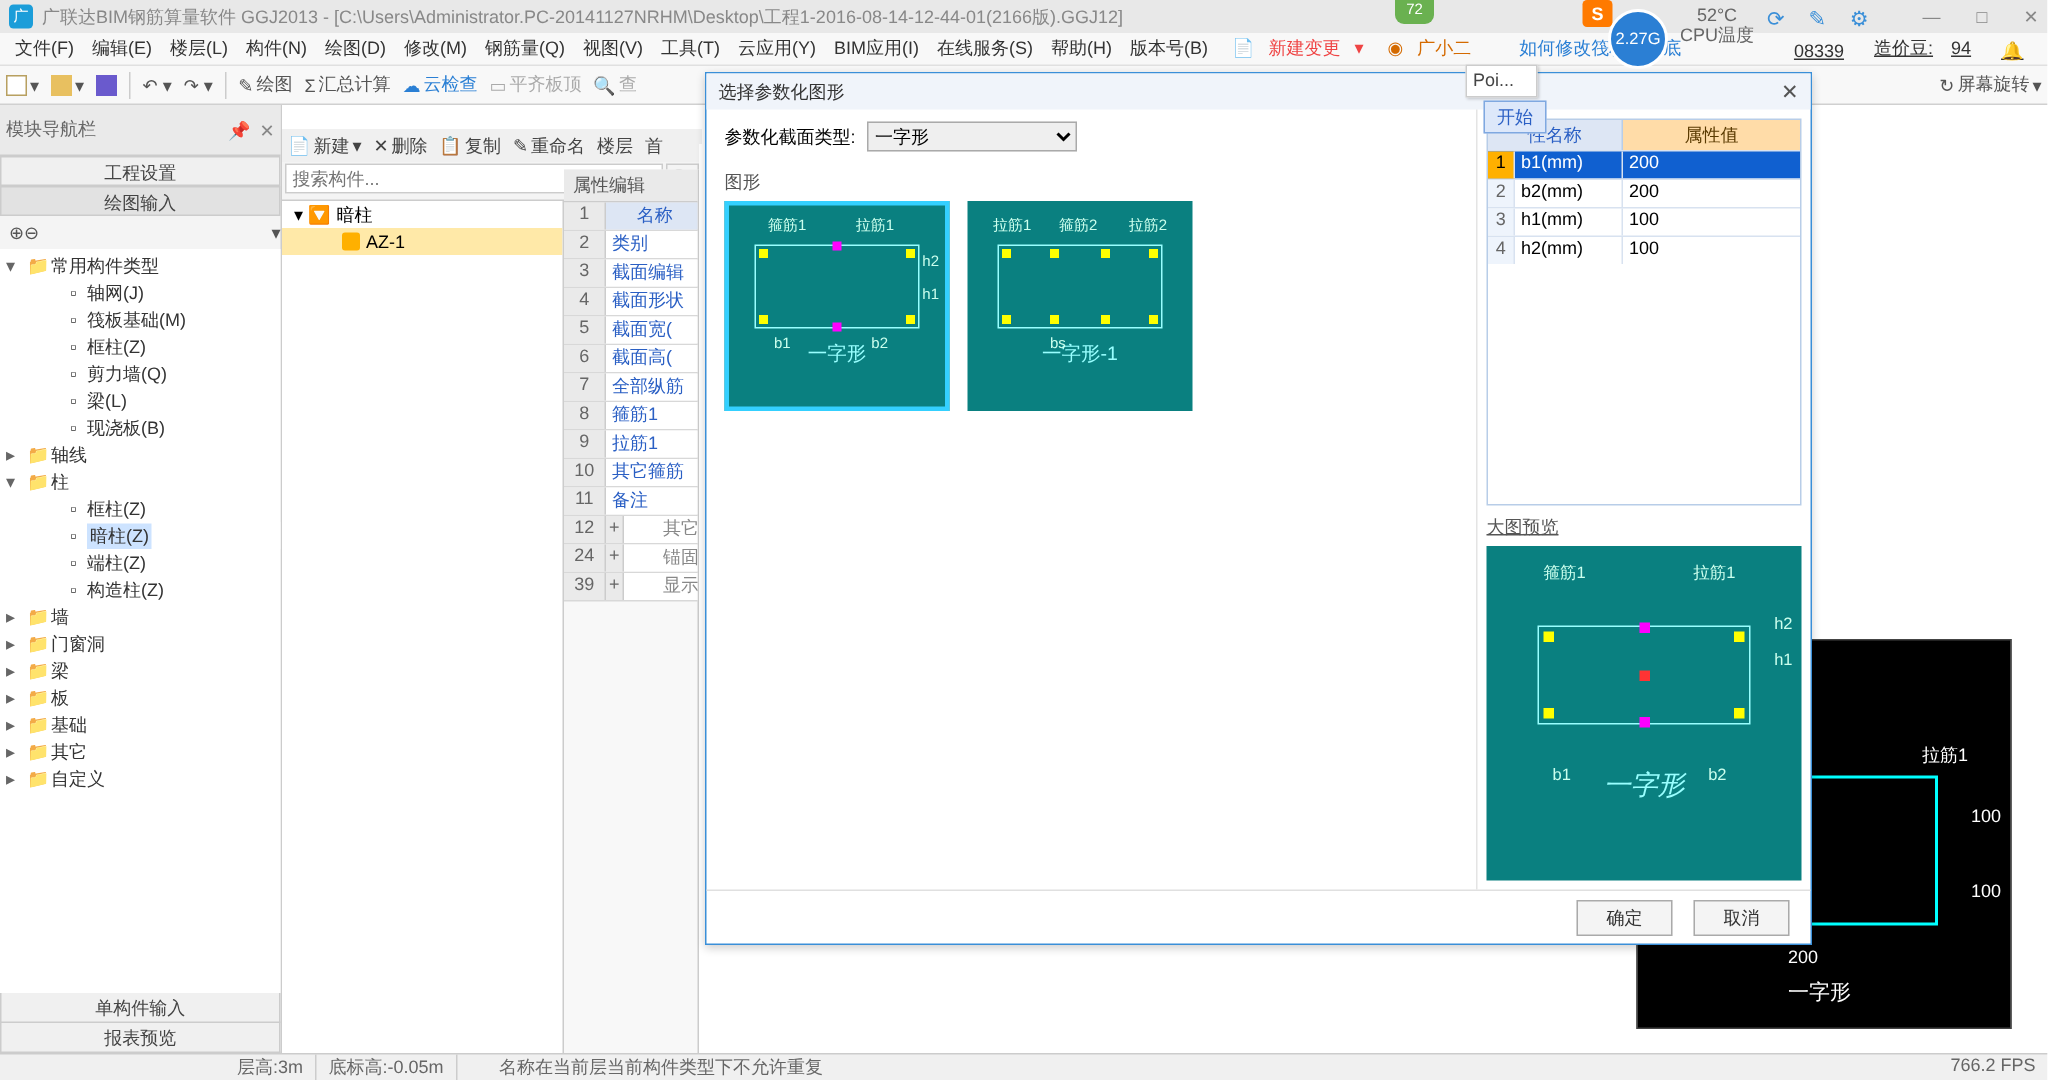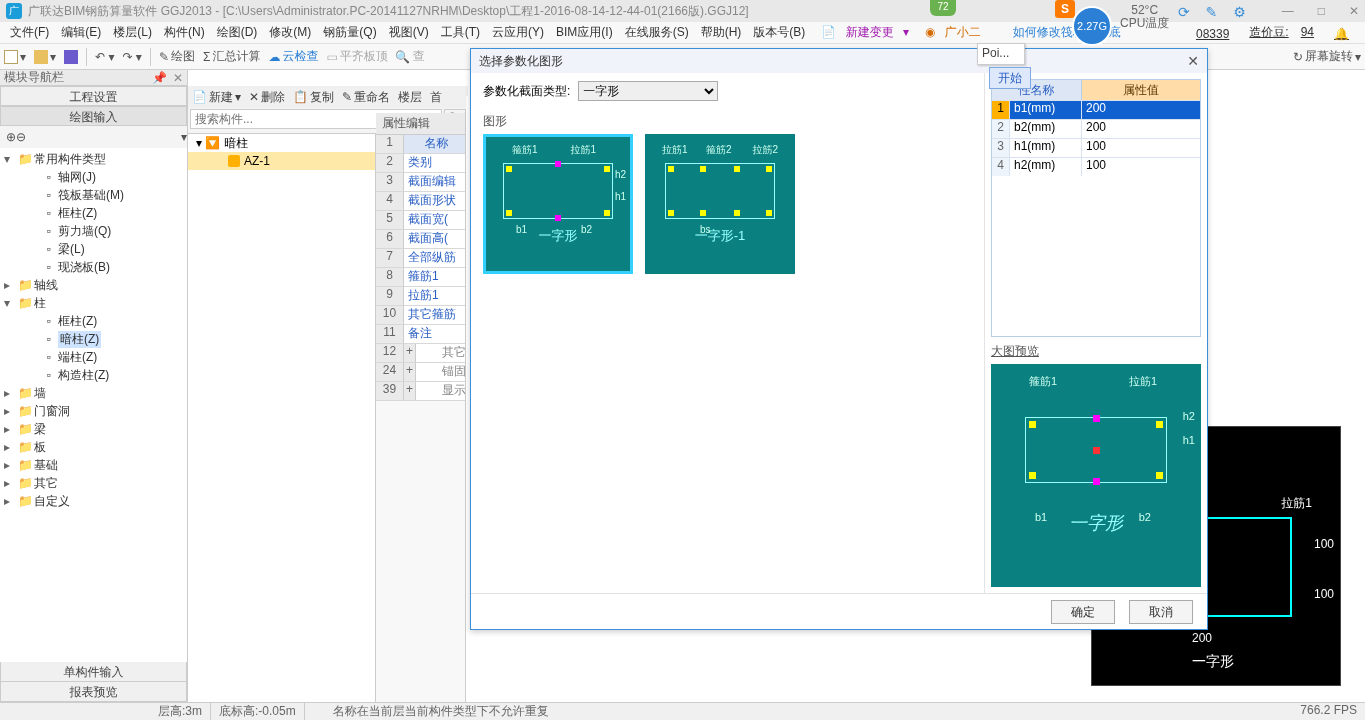--- a/index.html
+++ b/index.html
@@ -11,38 +11,38 @@
 .titlebar .win-controls { margin-left: auto; display: flex; gap: 24px; color: #888; font-size: 14px; }
 .badge-72 { left: 930px; top: 0; width: 26px; height: 16px; background: #6ab150; border-radius: 0 0 6px 6px; color: #fff; text-align: center; line-height: 14px; font-size: 10px; position: absolute; }
 .badge-s { left: 1055px; top: 0; width: 20px; height: 18px; background: #ff7a00; border-radius: 3px; color: #fff; text-align: center; line-height: 18px; font-size: 12px; font-weight: bold; position: absolute; }
 .badge-circle { left: 1072px; top: 6px; width: 40px; height: 40px; border-radius: 50%; background: #2b7fd4; color: #fff; display: flex; align-items: center; justify-content: center; font-size: 11px; position: absolute; z-index: 5; border: 2px solid #fff; }
 .cpu-temp { left: 1120px; top: 4px; position: absolute; color: #666; text-align: center; line-height: 13px; }
 .title-icons { left: 1178px; top: 4px; position: absolute; color: #3a8fd8; font-size: 14px; letter-spacing: 6px; }
 
 
 .menubar { height: 22px; display: flex; align-items: center; padding: 0 4px; background: #f8f8f8; border-bottom: 1px solid #e0e0e0; color: #333; }
 .menubar span { padding: 0 6px; cursor: default; }
-.menubar .after { margin-left: 4px; color: #a21caf; }
+.menubar .after { margin-left: 4px; color: #ef4444; }
 .menubar .orange { color: #d46a00; }
 .menubar .link { color: #2a7fd4; margin-left: 14px; }
 .menubar .right { margin-left: auto; display: flex; align-items: flex-end; gap: 2px; text-decoration: underline; }
 
 
 .toolbar { height: 26px; display: flex; align-items: center; padding: 0 4px; gap: 8px; background: #f8f8f8; border-bottom: 1px solid #d0d0d0; color: #555; }
 .toolbar .sep { width: 1px; height: 18px; background: #ccc; }
 .toolbar .item { display: flex; align-items: center; gap: 2px; }
 .icon-sq { width: 14px; height: 14px; display: inline-block; }
 .i-new { background: linear-gradient(#fff,#fff); border: 1px solid #b8a060; }
 .i-open { background: #e8c060; }
 .i-save { background: #6a5acd; }
 .toolbar .rot { margin-left: auto; }
 
 
 .left-panel { position: absolute; left: 0; top: 70px; width: 188px; bottom: 18px; background: #f4f4f4; border-right: 1px solid #ccc; display: flex; flex-direction: column; }
-.left-title { height: 16px; background: #eaeaea; display: flex; align-items: center; padding: 0 4px; border-bottom: 1px solid #ccc; font-size: 11px; color: #666; }
+.left-title { height: 34px; background: #eaeaea; display: flex; align-items: center; padding: 0 4px; border-bottom: 1px solid #ccc; font-size: 11px; color: #666; }
 .left-title .btns { margin-left: auto; display: flex; gap: 6px; color: #888; }
 .left-btn { height: 20px; text-align: center; line-height: 20px; border: 1px solid #ccc; background: #f0f0f0; color: #444; }
 .left-btn.active { background: #e2e2e2; }
 .odd-row { height: 22px; display: flex; align-items: center; padding-left: 6px; gap: 4px; color: #555; }
 .tree { flex: 1; background: #fff; overflow: auto; padding: 2px 0; }
 .tree-item { height: 18px; display: flex; align-items: center; padding-left: 4px; gap: 2px; color: #333; font-size: 12px; }
 .tree-item .arrow { width: 12px; color: #666; }
 .tree-item .fold { width: 14px; color: #d4a000; }
 .tree-item.sel { background: #fff; }
 .tree-item .component-icon { width: 14px; height: 12px; display: inline-flex; align-items: center; justify-content: center; }

